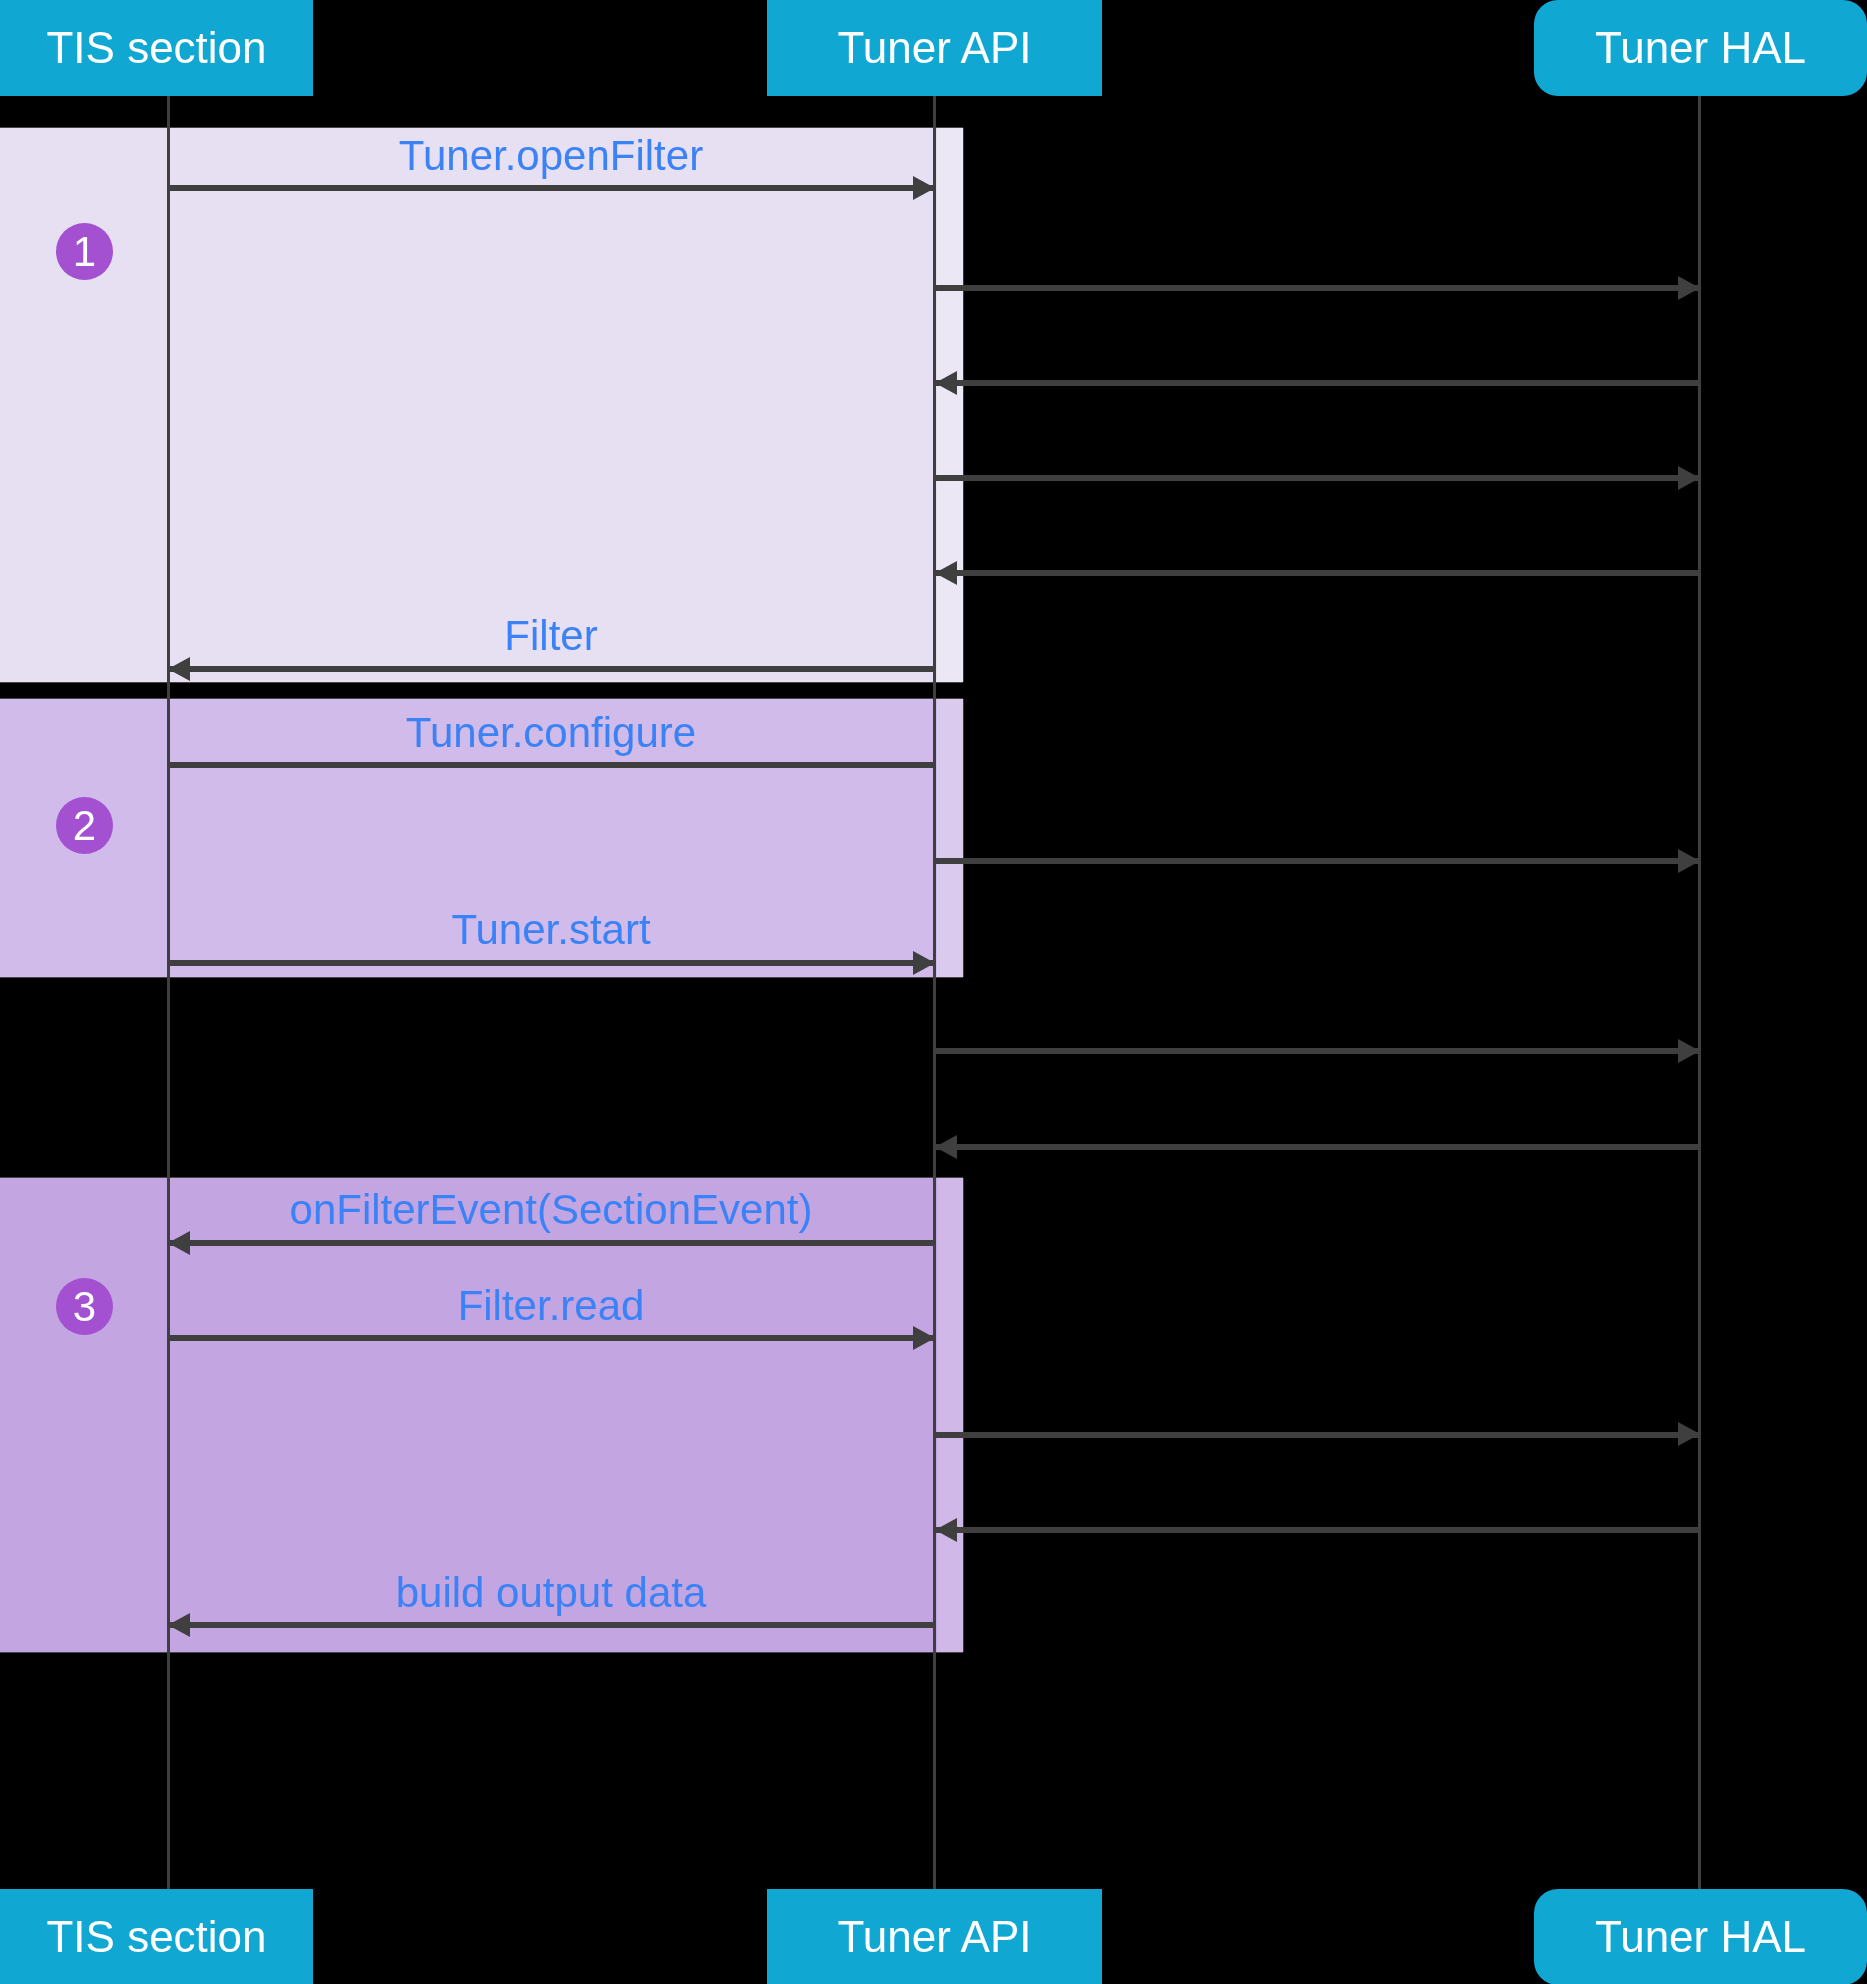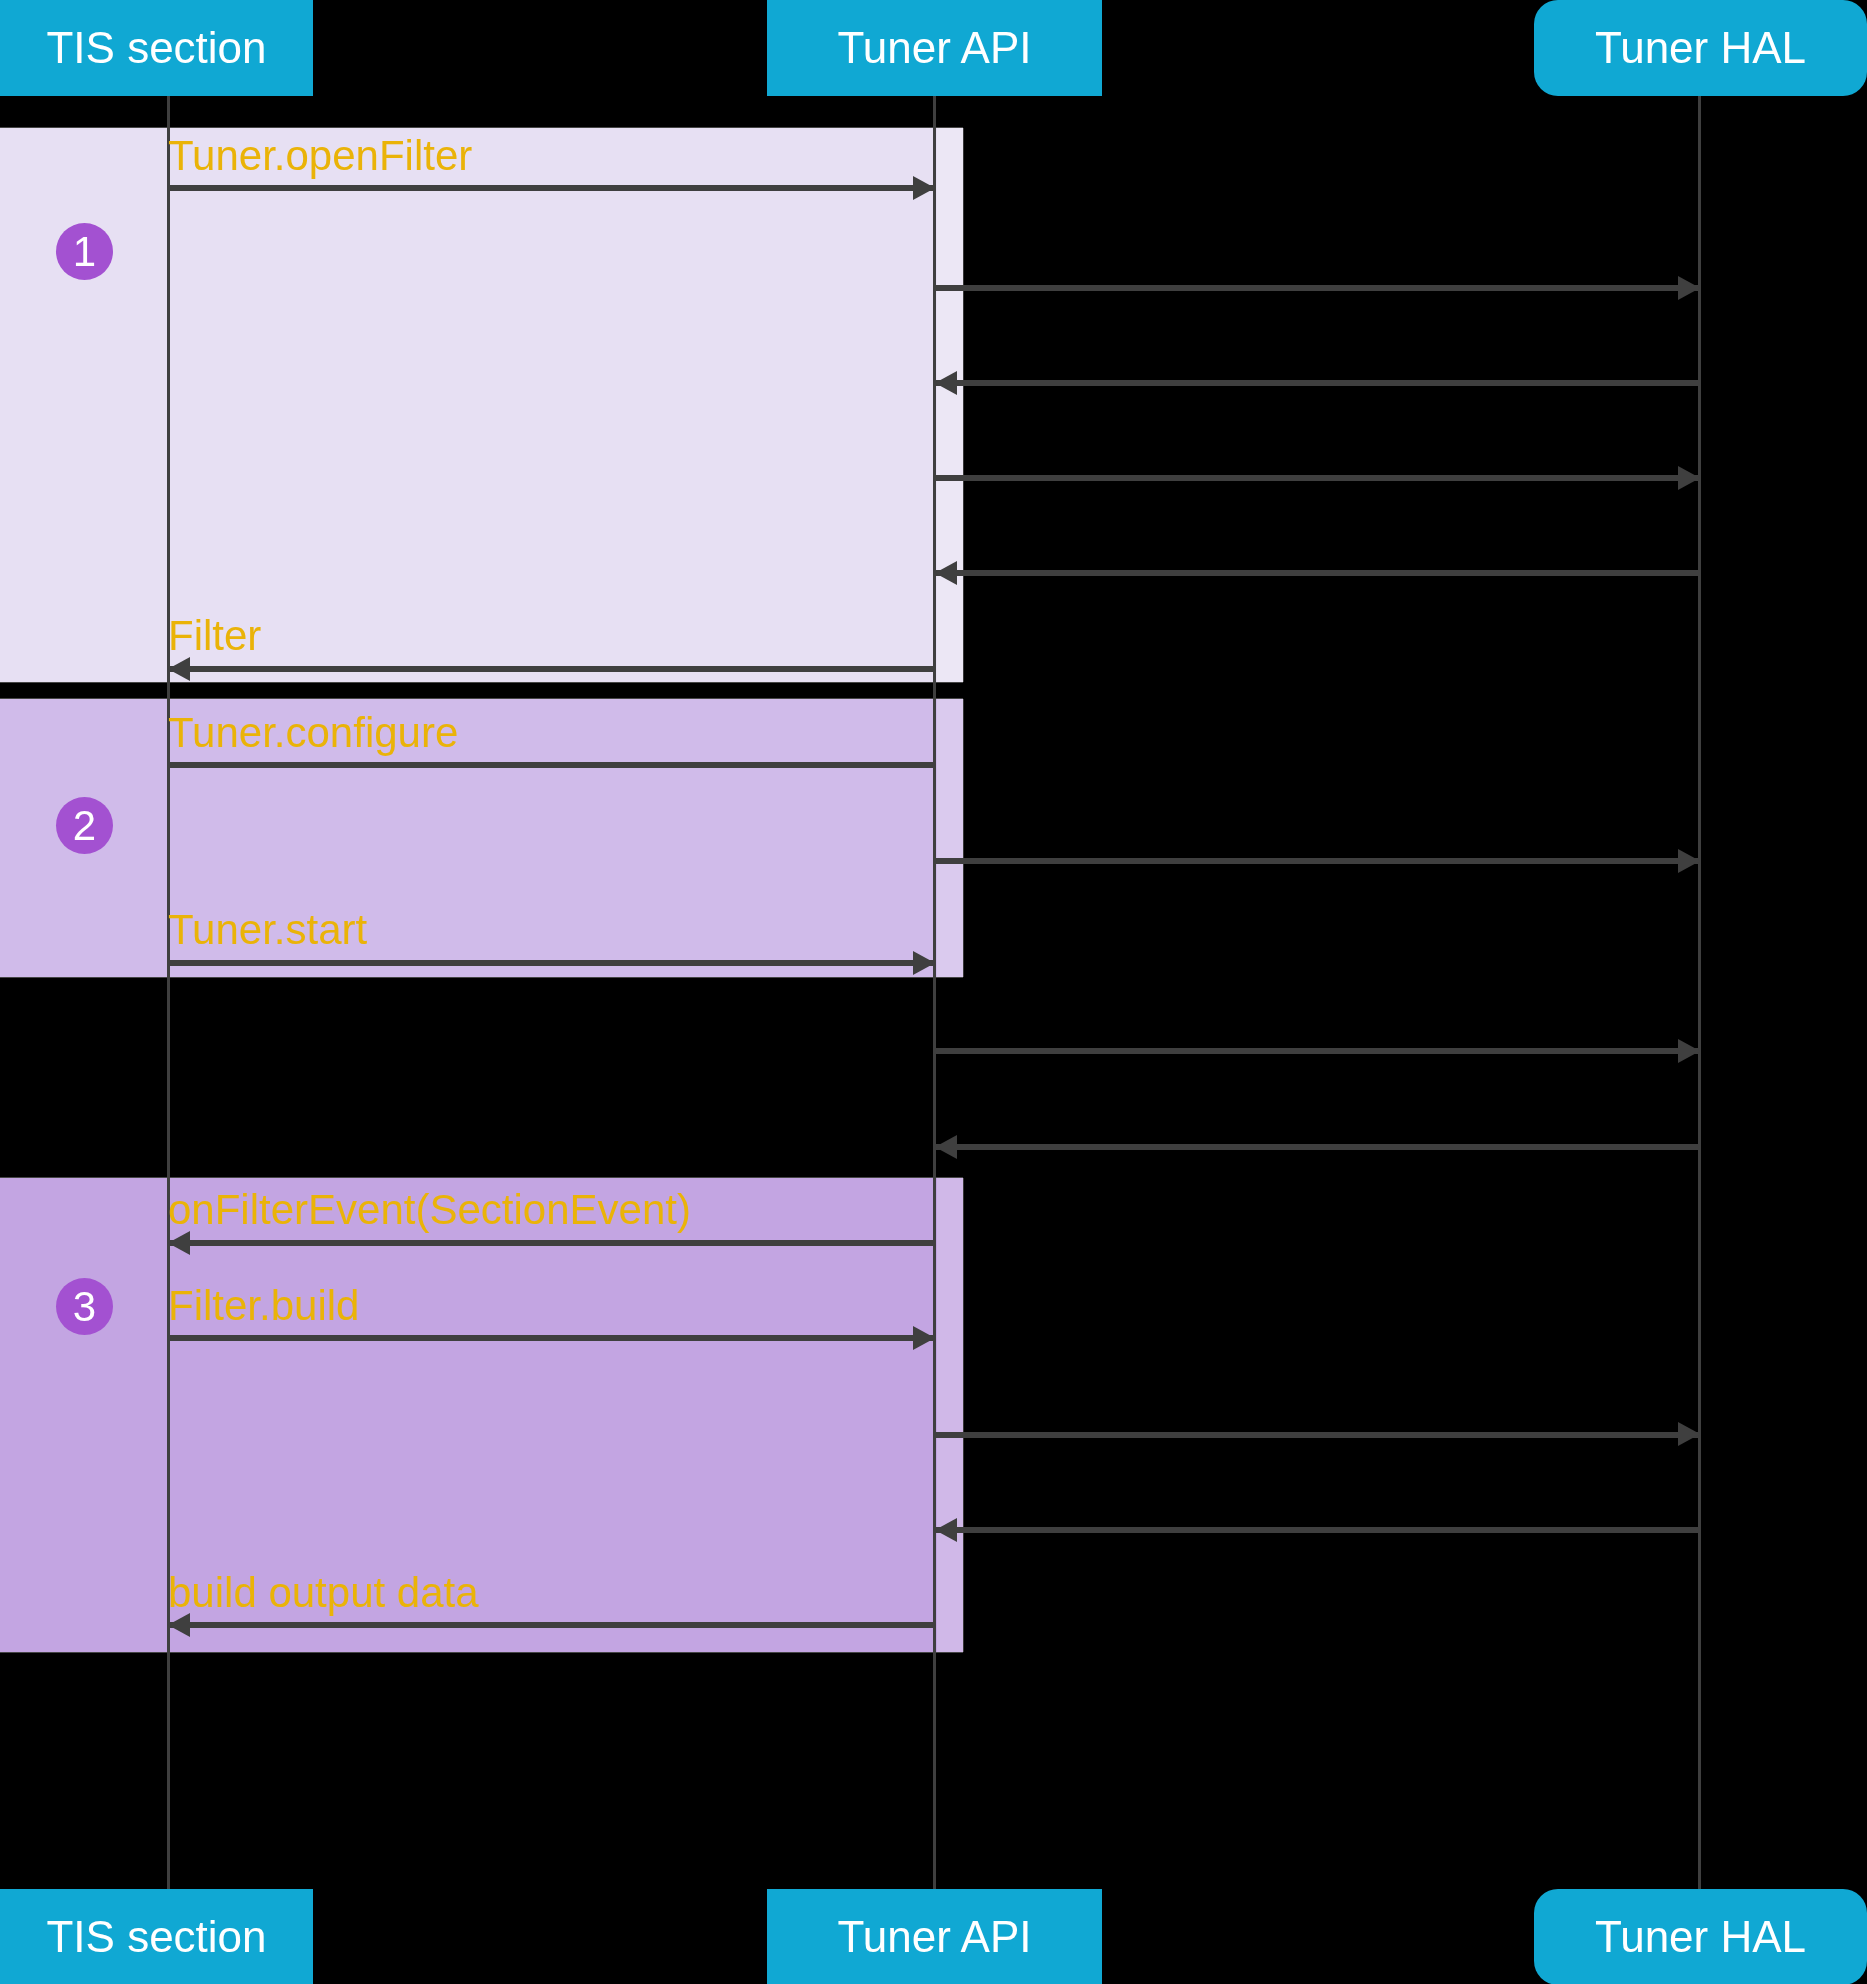--- a/index.html
+++ b/index.html
@@ -49,22 +49,22 @@
   .b3{top:1278px;}
   
   .msg-line{position:absolute;height:5.7px;background:#3f3f3f;}
   .msg-head{
     position:absolute;width:0;height:0;
     border-top:12px solid transparent;border-bottom:12px solid transparent;
   }
   .msg-head.right{border-left:22px solid #3f3f3f;}
   .msg-head.left{border-right:22px solid #3f3f3f;}
   .msg-label{
-    position:absolute;height:48px;line-height:48px;
-    color:#eab308;font-size:42px;white-space:nowrap;
+    position:absolute;height:48px;line-height:48px;text-align:center;
+    color:#3b82f6;font-size:42px;white-space:nowrap;
   }
   
   .note{
     position:absolute;left:25px;top:1722px;width:290px;height:71px;
     box-sizing:border-box;border:3.8px solid #3f3f3f;background:#fff;
     color:#2e2e2e;font-size:40px;line-height:63px;text-align:center;
     white-space:nowrap;
   }
 </style>
 </head>
@@ -110,21 +110,21 @@
       <div class="msg-label" style="left: 168px; width: 766px; top: 906px;">Tuner.start</div>
       <div class="msg-line" style="left: 935px; top: 1048px; width: 765px;"></div>
       <div class="msg-head right" style="top: 1039px; left: 1678px;"></div>
       <div class="msg-line" style="left: 935px; top: 1144px; width: 765px;"></div>
       <div class="msg-head left" style="top: 1135px; left: 935px;"></div>
       <div class="msg-line" style="left: 168px; top: 1240px; width: 766px;"></div>
       <div class="msg-head left" style="top: 1231px; left: 168px;"></div>
       <div class="msg-label" style="left: 168px; width: 766px; top: 1186px;">onFilterEvent(SectionEvent)</div>
       <div class="msg-line" style="left: 168px; top: 1335px; width: 766px;"></div>
       <div class="msg-head right" style="top: 1326px; left: 913px;"></div>
-      <div class="msg-label" style="left: 168px; width: 766px; top: 1282px;">Filter.build</div>
+      <div class="msg-label" style="left: 168px; width: 766px; top: 1282px;">Filter.read</div>
       <div class="msg-line" style="left: 935px; top: 1432px; width: 765px;"></div>
       <div class="msg-head right" style="top: 1422px; left: 1678px;"></div>
       <div class="msg-line" style="left: 935px; top: 1527px; width: 765px;"></div>
       <div class="msg-head left" style="top: 1518px; left: 935px;"></div>
       <div class="msg-line" style="left: 168px; top: 1622px; width: 766px;"></div>
       <div class="msg-head left" style="top: 1613px; left: 168px;"></div>
       <div class="msg-label" style="left: 168px; width: 766px; top: 1569px;">build output data</div>
     </div>
 
   <div class="badge b1">1</div>

